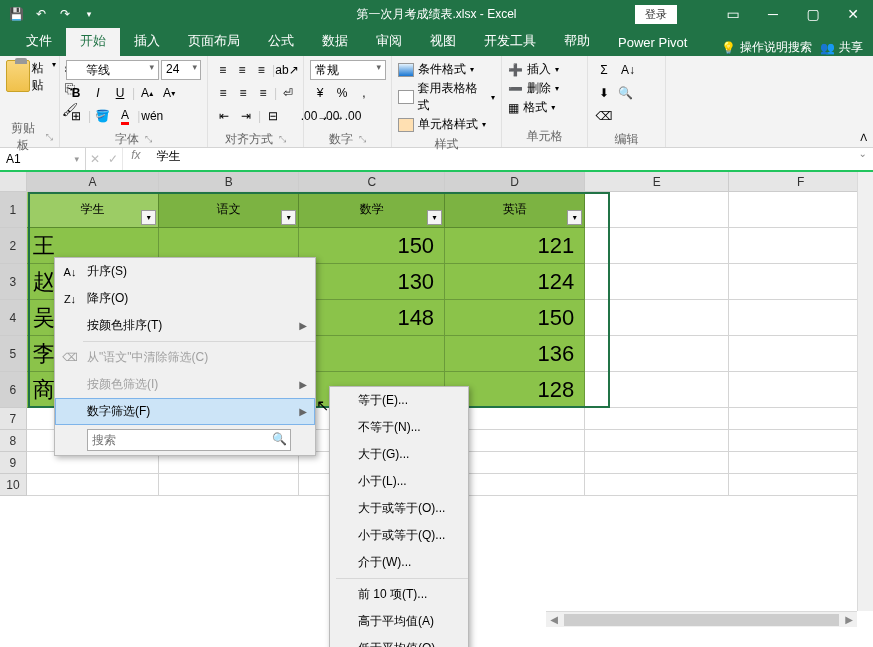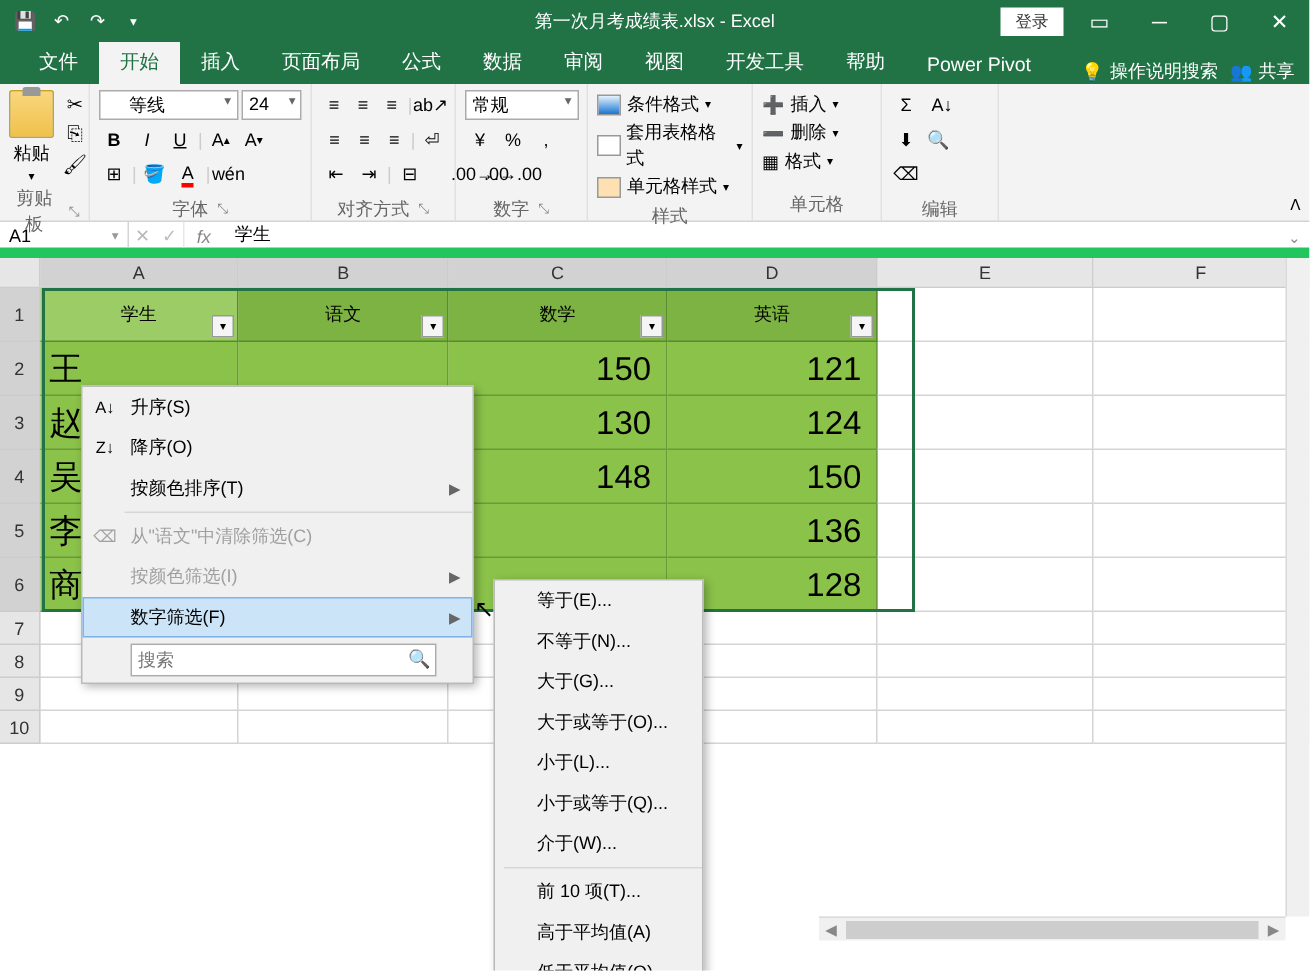--- a/index.html
+++ b/index.html
@@ -2,35 +2,35 @@
 <html><head>
 <meta charset="utf-8">
 <style>
 *{margin:0;padding:0;box-sizing:border-box;font-family:"Microsoft YaHei",SimSun,sans-serif;font-size:12px}
 body{background:#fff;width:873px;height:647px;overflow:hidden;position:relative}
 .titlebar{background:#217346;height:28px;display:flex;align-items:center;color:#fff;position:relative}
 .qat{display:flex;align-items:center;gap:2px;padding-left:6px}
 .qat-btn{width:22px;height:22px;display:flex;align-items:center;justify-content:center;color:#fff}
 .title-text{position:absolute;left:50%;transform:translateX(-50%);font-size:12px}
 .win-controls{position:absolute;right:0;display:flex;align-items:center;gap:0}
-.login-btn{background:#fff;color:#333;padding:2px 10px;margin-right:4px;font-size:11px}
+.login-btn{background:#fff;color:#333;padding:2px 10px;margin-right:36px;font-size:11px}
 .win-btn{width:40px;height:28px;display:flex;align-items:center;justify-content:center;color:#fff;font-size:14px}
 .ribbon-tabs{background:#217346;height:28px;display:flex;align-items:flex-end;padding-left:12px;color:#fff}
 .tab{padding:6px 14px;cursor:pointer;font-size:13px}
 .tab.active{background:#f3f3f3;color:#217346}
 .tab-right{margin-left:auto;display:flex;align-items:center;padding-right:10px;gap:8px}
 .tell-me{display:flex;align-items:center;gap:4px;font-size:12px}
 .share{display:flex;align-items:center;gap:4px}
 .ribbon{background:#f3f3f3;height:92px;display:flex;border-bottom:1px solid #d4d4d4;position:relative}
 .collapse-ribbon{position:absolute;right:6px;bottom:4px;font-size:10px}
 .group{border-right:1px solid #e1e1e1;padding:4px 6px 2px;display:flex;flex-direction:column;justify-content:space-between}
 .group-label{text-align:center;font-size:11px;color:#666;padding-top:2px;display:flex;align-items:center;justify-content:center;gap:2px}
 .group-content{display:flex;gap:4px;flex:1}
 .clipboard{width:60px}
-.paste-btn{display:flex;flex-direction:column;align-items:center;gap:2px}
+.paste-btn{display:flex;flex-direction:row;gap:2px}
 .paste-icon{width:30px;height:32px;background:linear-gradient(#f9d77e,#f0c14b);border:1px solid #c9a227;border-radius:2px;position:relative}
 .paste-icon::before{content:"";position:absolute;top:-3px;left:8px;width:12px;height:6px;background:#999;border-radius:2px 2px 0 0}
 .clip-side{display:flex;flex-direction:column;gap:2px}
 .clip-btn{width:20px;height:18px;display:flex;align-items:center;justify-content:center;font-size:13px}
 .font-group{width:148px}
 .font-row{display:flex;gap:2px;margin-bottom:3px;align-items:center}
 .font-select{border:1px solid #ababab;background:#fff;padding:1px 16px 1px 19px;font-size:12px;height:20px;position:relative;flex:1}
 .font-select::after{content:"▾";position:absolute;right:4px;font-size:9px;color:#666}
 .size-select{border:1px solid #ababab;background:#fff;width:40px;padding:1px 4px;height:20px;font-size:12px;position:relative}
 .size-select::after{content:"▾";position:absolute;right:3px;font-size:9px;color:#666}
@@ -39,21 +39,21 @@
 .num-group{width:88px}
 .num-select{border:1px solid #ababab;background:#fff;padding:1px 4px;font-size:12px;height:20px;width:76px;position:relative}
 .num-select::after{content:"▾";position:absolute;right:4px;font-size:9px;color:#666}
 .styles-group{width:110px}
 .style-item{display:flex;align-items:center;gap:4px;font-size:12px;padding:1px 0}
 .style-icon{width:16px;height:14px;border:1px solid #999}
 .cells-group{width:86px}
 .cell-item{display:flex;align-items:center;gap:4px;font-size:12px;padding:1px 0}
 .edit-group{width:78px}
 .launcher{font-size:9px;color:#888;margin-left:4px}
-.formula-bar{height:24px;display:flex;align-items:flex-end;border-bottom:7px solid #22c55e;background:#fff}
+.formula-bar{height:24px;display:flex;align-items:flex-start;border-bottom:2px solid #22c55e;background:#fff}
 .namebox{width:86px;border-right:1px solid #d4d4d4;padding:0 6px;height:100%;display:flex;align-items:center;position:relative}
 .namebox::after{content:"▾";position:absolute;right:6px;font-size:9px;color:#999}
 .fx-btns{display:flex;align-items:center;padding:0 4px;gap:8px;border-right:1px solid #e8e8e8;height:100%;color:#bbb}
 .fx-label{font-style:italic;padding:0 8px;color:#888}
 .formula-input{flex:1;padding:0 8px}
 .expand-fb{padding:0 6px;color:#888;font-size:10px}
 .grid-area{position:relative;height:430px;overflow:hidden}
 .col-headers{display:flex;height:20px;background:#e6e6e6;border-bottom:1px solid #ccc}
 .corner{width:28px;border-right:1px solid #ccc;background:#e6e6e6}
 .col-h{border-right:1px solid #ccc;text-align:center;line-height:20px;color:#333;background:#e6e6e6}
@@ -469,22 +469,22 @@
   <div class="search-box">
     <input class="search-input" placeholder="搜索" style="">
     <span class="search-icon-in">🔍</span>
   </div>
 </div>
 
 <div class="submenu">
   <div class="sub-item">等于(E)...</div>
   <div class="sub-item">不等于(N)...</div>
   <div class="sub-item">大于(G)...</div>
+  <div class="sub-item">小于(L)...</div>
   <div class="sub-item">大于或等于(O)...</div>
-  <div class="sub-item">小于(L)...</div>
   <div class="sub-item">小于或等于(Q)...</div>
   <div class="sub-item">介于(W)...</div>
   <div class="menu-sep" style="margin-left:6px"></div>
   <div class="sub-item">前 10 项(T)...</div>
   <div class="sub-item">高于平均值(A)</div>
   <div class="sub-item">低于平均值(O)</div>
 
 </div>
 
 <div class="cursor">↖</div>

